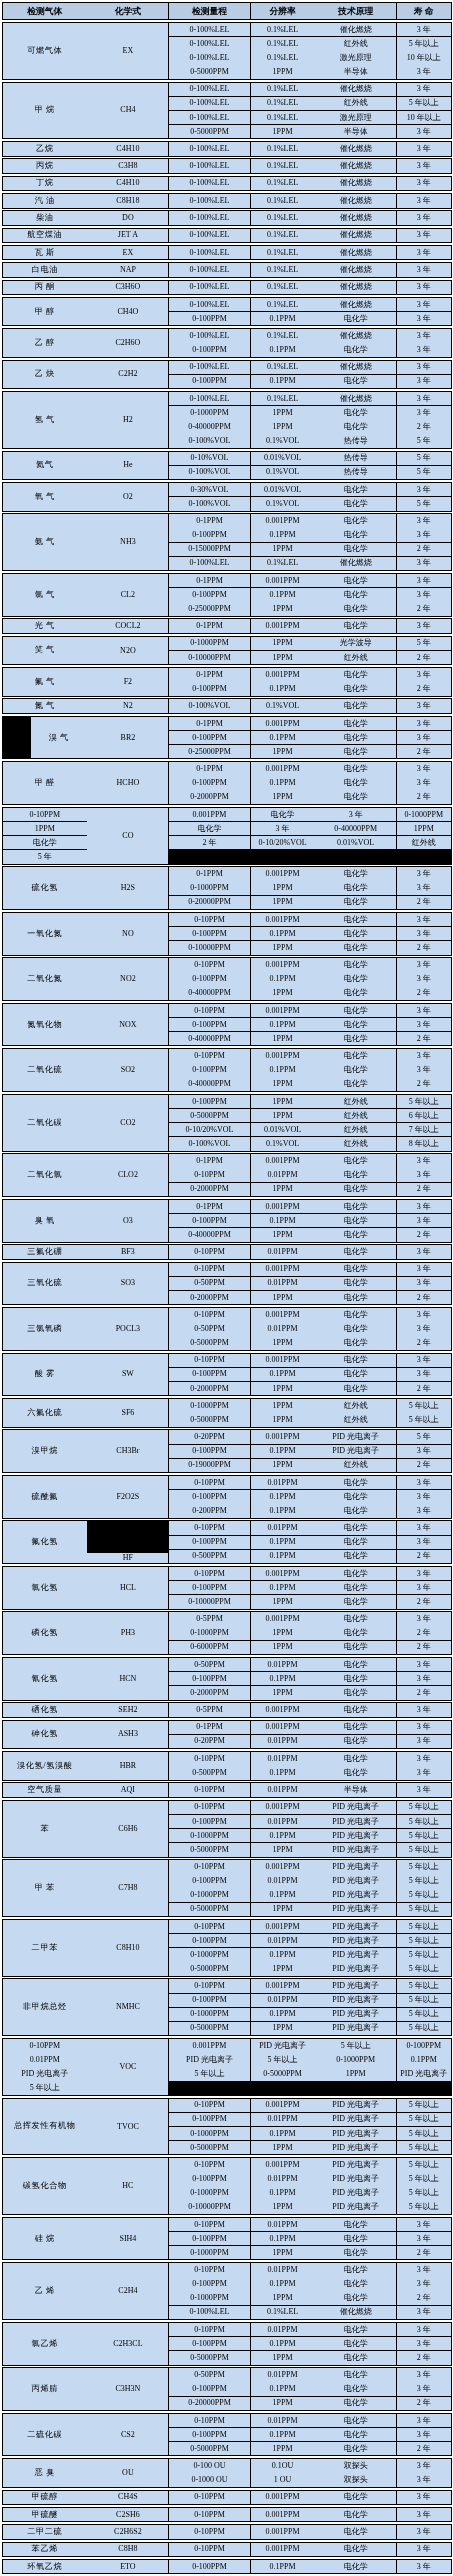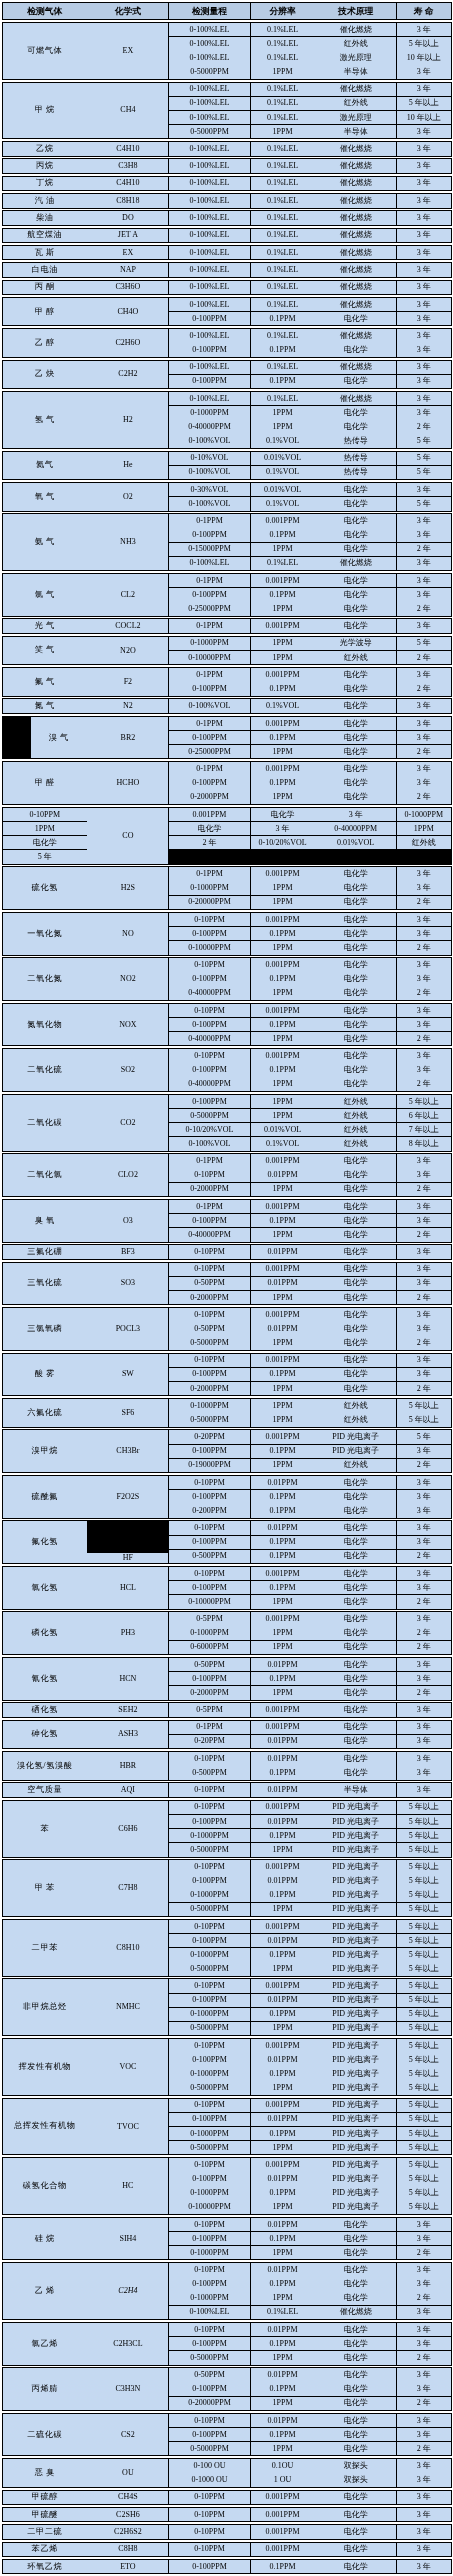--- a/index.html
+++ b/index.html
@@ -782,21 +782,20 @@
         <div class="cell">0-1000PPM</div>
         <div class="cell">0.1PPM</div>
         <div class="cell">PID 光电离子</div>
         <div class="cell">5 年以上</div>
         <div class="cell">0-5000PPM</div>
         <div class="cell">1PPM</div>
         <div class="cell">PID 光电离子</div>
         <div class="cell">5 年以上</div>
       </div>
       <div class="group">
-        <div class="cell gas-cell" style="grid-area: 1 / 1 / span 4;">挥发性有机物</div>
         <div class="cell formula-cell" style="grid-area: 1 / 2 / span 4;">VOC</div>
         <div class="cell">0-10PPM</div>
         <div class="cell">0.001PPM</div>
         <div class="cell">PID 光电离子</div>
         <div class="cell">5 年以上</div>
         <div class="cell">0-100PPM</div>
         <div class="cell">0.01PPM</div>
         <div class="cell">PID 光电离子</div>
         <div class="cell">5 年以上</div>
         <div class="cell">0-1000PPM</div>
@@ -859,21 +858,21 @@
         <div class="cell">0.1PPM</div>
         <div class="cell">电化学</div>
         <div class="cell">3 年</div>
         <div class="cell">0-1000PPM</div>
         <div class="cell">1PPM</div>
         <div class="cell">电化学</div>
         <div class="cell">2 年</div>
       </div>
       <div class="group">
         <div class="cell gas-cell" style="grid-area: 1 / 1 / span 4;">乙 烯</div>
-        <div class="cell formula-cell" style="grid-area: 1 / 2 / span 4; font-style: italic;">C2H4</div>
+        <div class="cell formula-cell" style="grid-area: 1 / 2 / span 4;">C2H4</div>
         <div class="cell">0-10PPM</div>
         <div class="cell">0.01PPM</div>
         <div class="cell">电化学</div>
         <div class="cell">3 年</div>
         <div class="cell">0-100PPM</div>
         <div class="cell">0.1PPM</div>
         <div class="cell">电化学</div>
         <div class="cell">3 年</div>
         <div class="cell">0-1000PPM</div>
         <div class="cell">1PPM</div>

